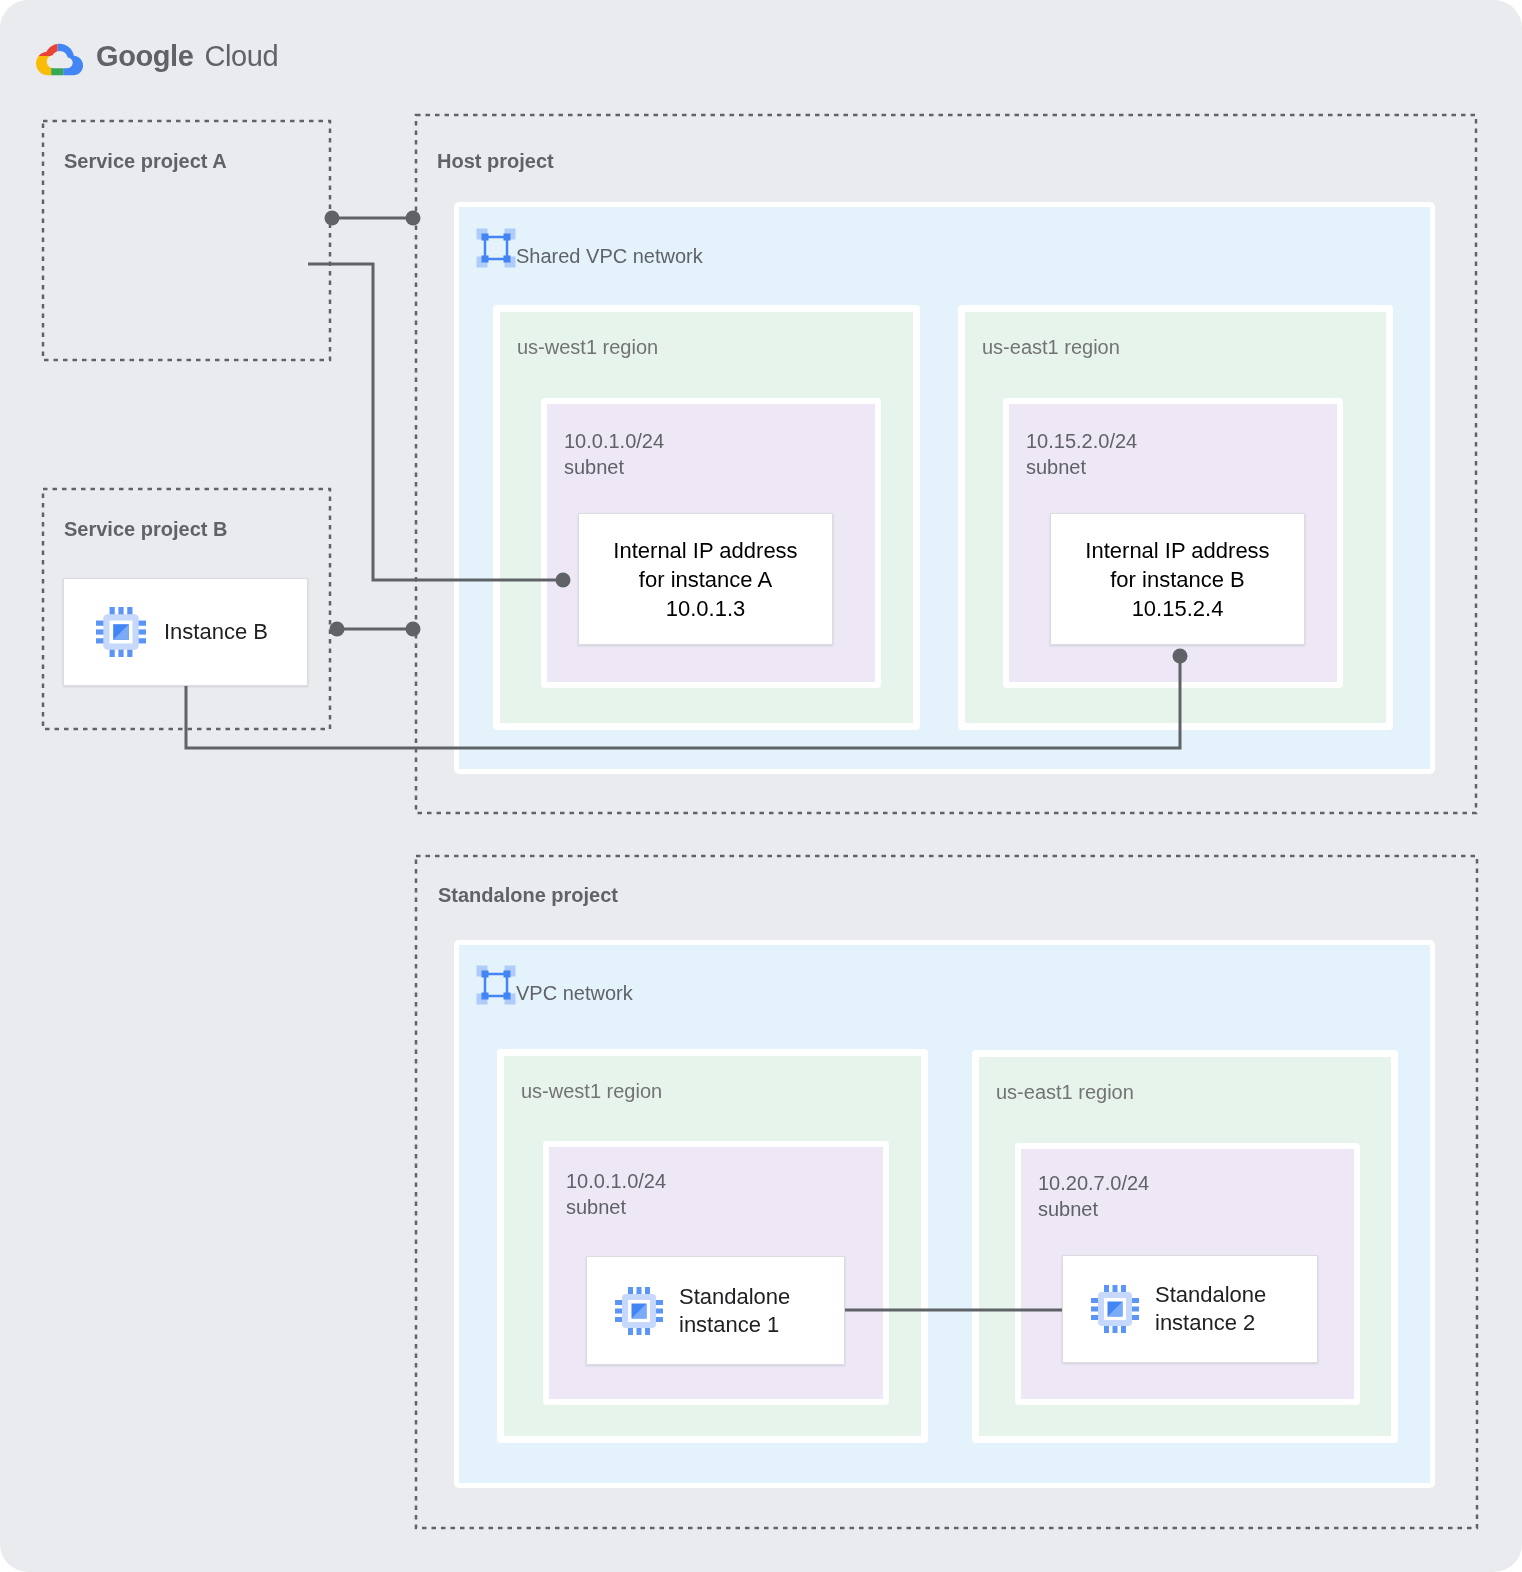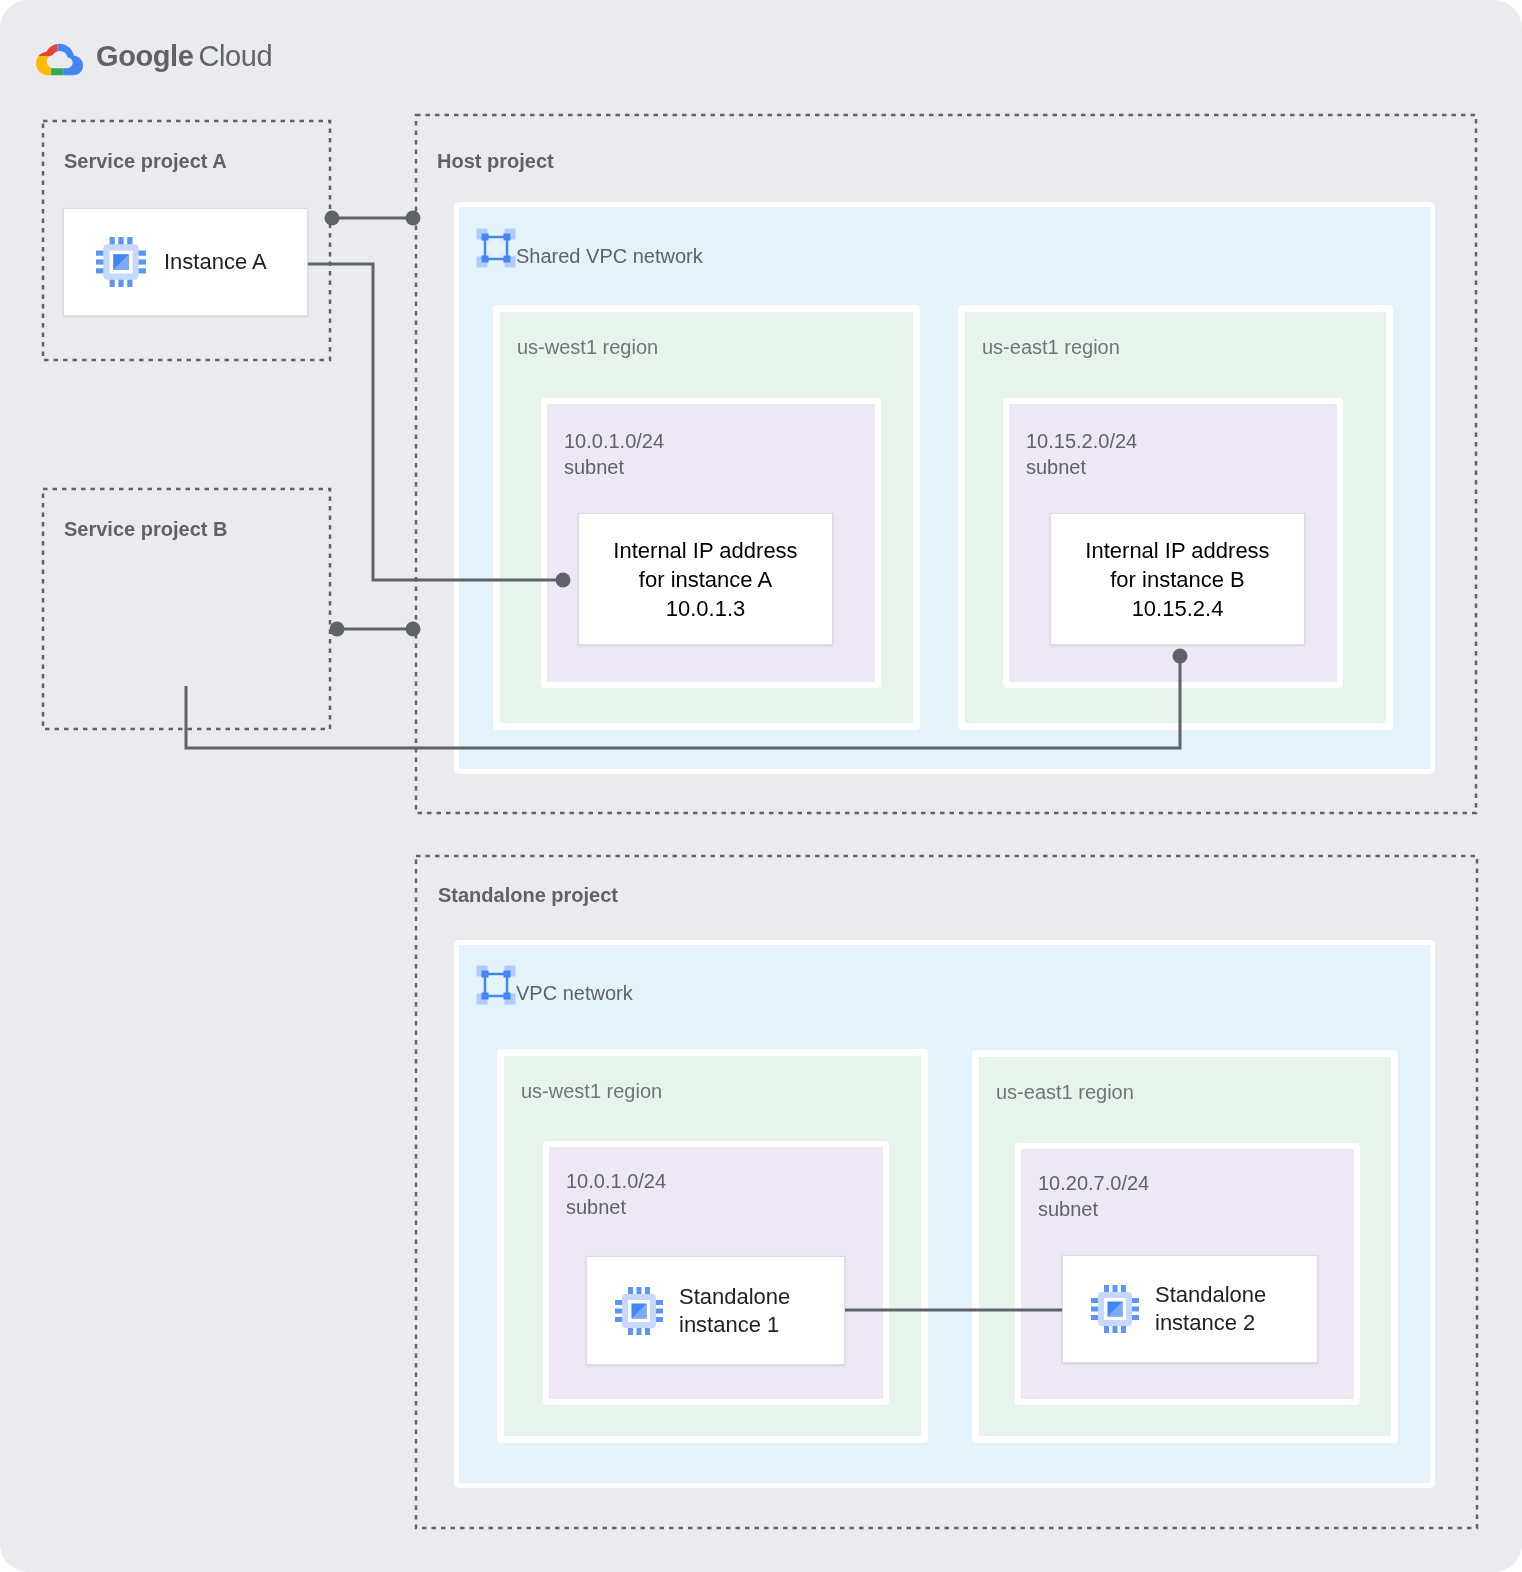--- a/index.html
+++ b/index.html
@@ -1,21 +1,21 @@
 <!DOCTYPE html>
 <html><head>
 <meta charset="utf-8">
 <style>
   html,body{margin:0;padding:0;background:#ffffff;font-family:"Liberation Sans","DejaVu Sans",sans-serif;}
   .stage{position:relative;width:1522px;height:1572px;background:#e9ebee;border-radius:28px;overflow:hidden;}
 
   .logo{position:absolute;left:36px;top:36px;display:flex;align-items:center;gap:12px;}
   .logo-text{font-size:29px;color:#5f6368;letter-spacing:-0.4px;white-space:nowrap;}
   .logo-text .g{font-weight:700;}
-  .logo-text .c{font-weight:400;margin-left:5px;}
+  .logo-text .c{font-weight:400;margin-left:11px;}
 
   .proj-title{position:absolute;font-size:20px;color:#5f6368;white-space:nowrap;font-weight:bold;}
 
   .net-box{position:absolute;background:#e4f2fb;border:5px solid #ffffff;border-radius:5px;box-sizing:border-box;}
   .region-box{position:absolute;background:#e7f4ec;border:7px solid #ffffff;border-radius:4px;box-sizing:border-box;}
   .subnet-box{position:absolute;background:#ede7f6;border:6px solid #ffffff;border-radius:4px;box-sizing:border-box;}
 
   .net-label{position:absolute;display:flex;align-items:flex-end;}
   .net-label .txt{font-size:20px;color:#5f6368;white-space:nowrap;}
 
@@ -86,28 +86,28 @@
         <rect x="27" y="0" width="33" height="25" fill="#4285f4"></rect>
         <rect x="0" y="25" width="19" height="25" fill="#fbbc05"></rect>
         <rect x="19" y="25" width="15" height="25" fill="#34a853"></rect>
         <rect x="34" y="25" width="26" height="25" fill="#4285f4"></rect>
       </g>
     </svg>
     <div class="logo-text"><span class="g">Google</span><span class="c">Cloud</span></div>
   </div>
 
   <div class="proj-title" style="left:64px;top:150px;">Service project A</div>
-  <div class="card inst-card" style="left:63px;top:208px;width:245px;height:108px;">
+
+  <div class="proj-title" style="left:64px;top:518px;">Service project B</div>
+  <div class="card inst-card" style="left:63px;top:578px;width:245px;height:108px;">
     <svg width="50" height="50">
         <use href="#sym-chip"></use>
       </svg>
-    <span>Instance A</span>
-  </div>
-
-  <div class="proj-title" style="left:64px;top:518px;">Service project B</div>
+    <span>Instance B</span>
+  </div>
 
   <div class="proj-title" style="left:437px;top:150px;">Host project</div>
   <div class="net-box" style="left:454px;top:202px;width:981px;height:572px;"></div>
   <div class="net-label" style="left:476px;top:228px;">
     <svg width="40" height="40">
         <use href="#sym-vpc"></use>
       </svg>
     <span class="txt">Shared VPC network</span>
   </div>
 

